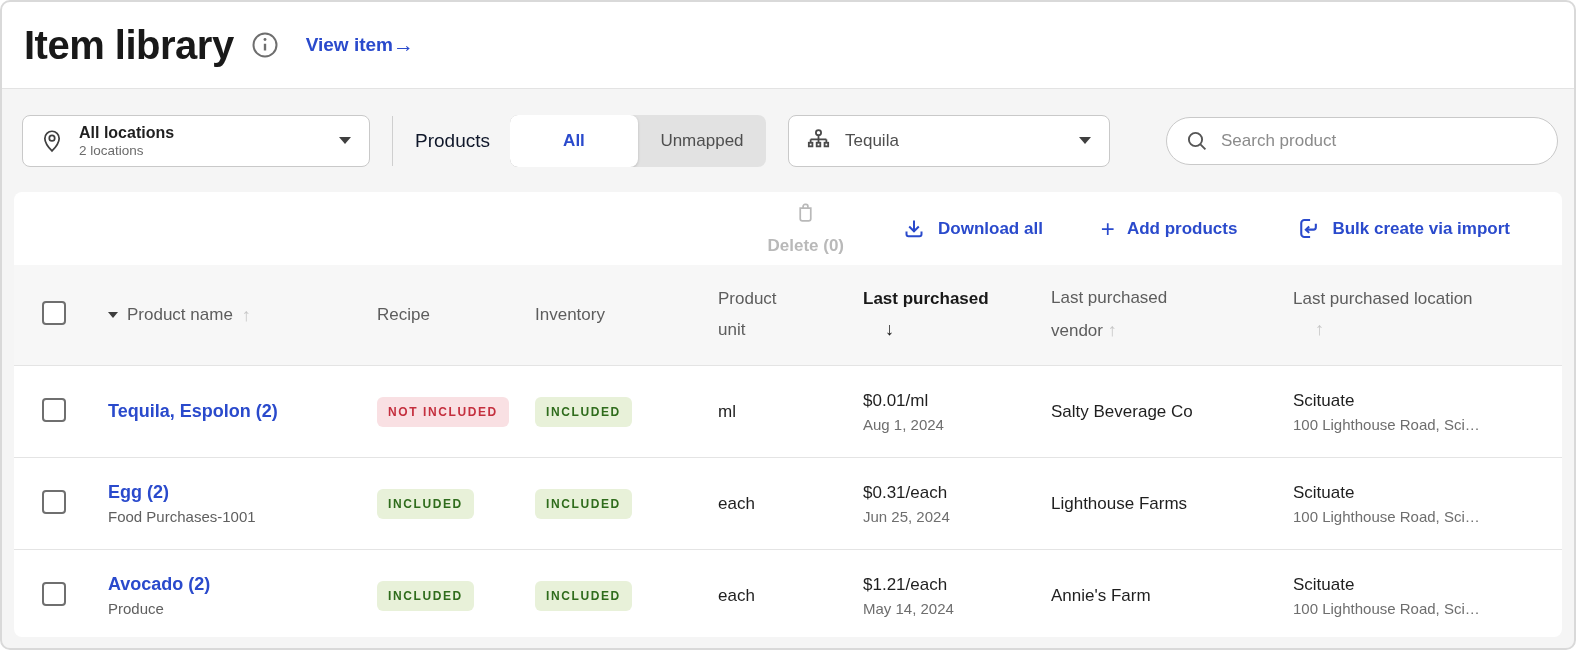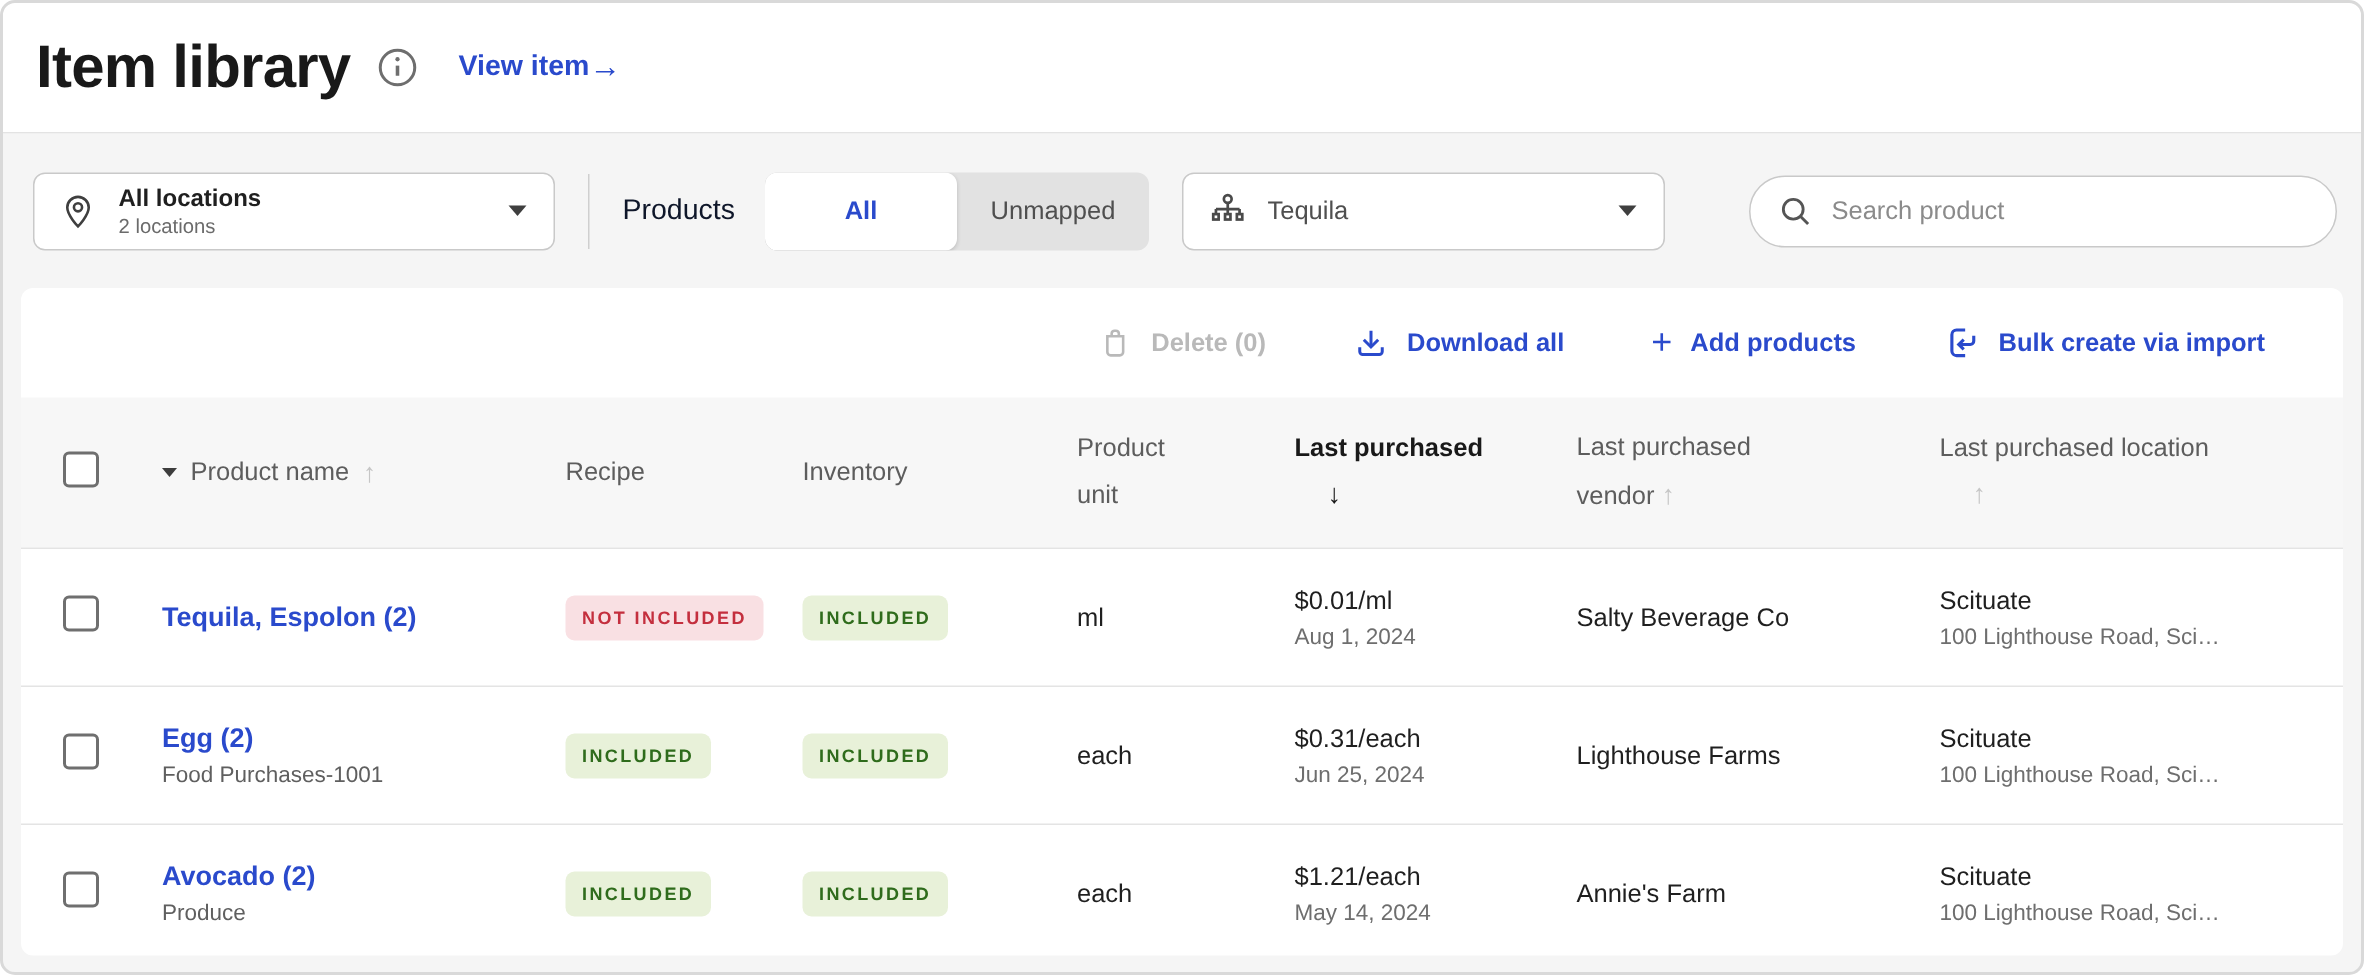--- a/index.html
+++ b/index.html
@@ -48,21 +48,21 @@
   .searchbox input::placeholder { color:#8b8b8b; }
 
   
   .card { position:absolute; top:192px; left:14px; width:1548px; height:445px;
     background:#fff; border-radius:8px; overflow:hidden; }
 
   .action-bar { height:73px; display:flex; align-items:center; justify-content:flex-end;
     gap:58px; padding-right:52px; }
   .action { display:flex; align-items:center; gap:12px; font-size:17px; font-weight:700;
     color:var(--accent); cursor:pointer; background:none; border:none; font-family:inherit; }
-  .action.disabled { color:#b9b9b9; cursor:default; }
+  .action.disabled { color:#b9b9b9; cursor:default;flex-direction:column; }
   .action .plus { font-size:24px; font-weight:400; line-height:1; }
 
   
   .grid { display:grid; grid-template-columns:48px 287px 158px 165px 145px 188px 242px 1fr;
     align-items:center; padding:0 10px 0 28px; }
   .thead { height:100px; background:#f7f7f7; color:#5d5d5d; font-size:17px; }
   .th-name { display:flex; align-items:center; gap:9px; padding-left:18px; }
   .th-name .name-caret { width:0; height:0; border-left:5.5px solid transparent; border-right:5.5px solid transparent; border-top:6px solid #3d3d3d; }
   .sort { font-size:18px; }
   .sort.light { color:#c6c6c6; }

